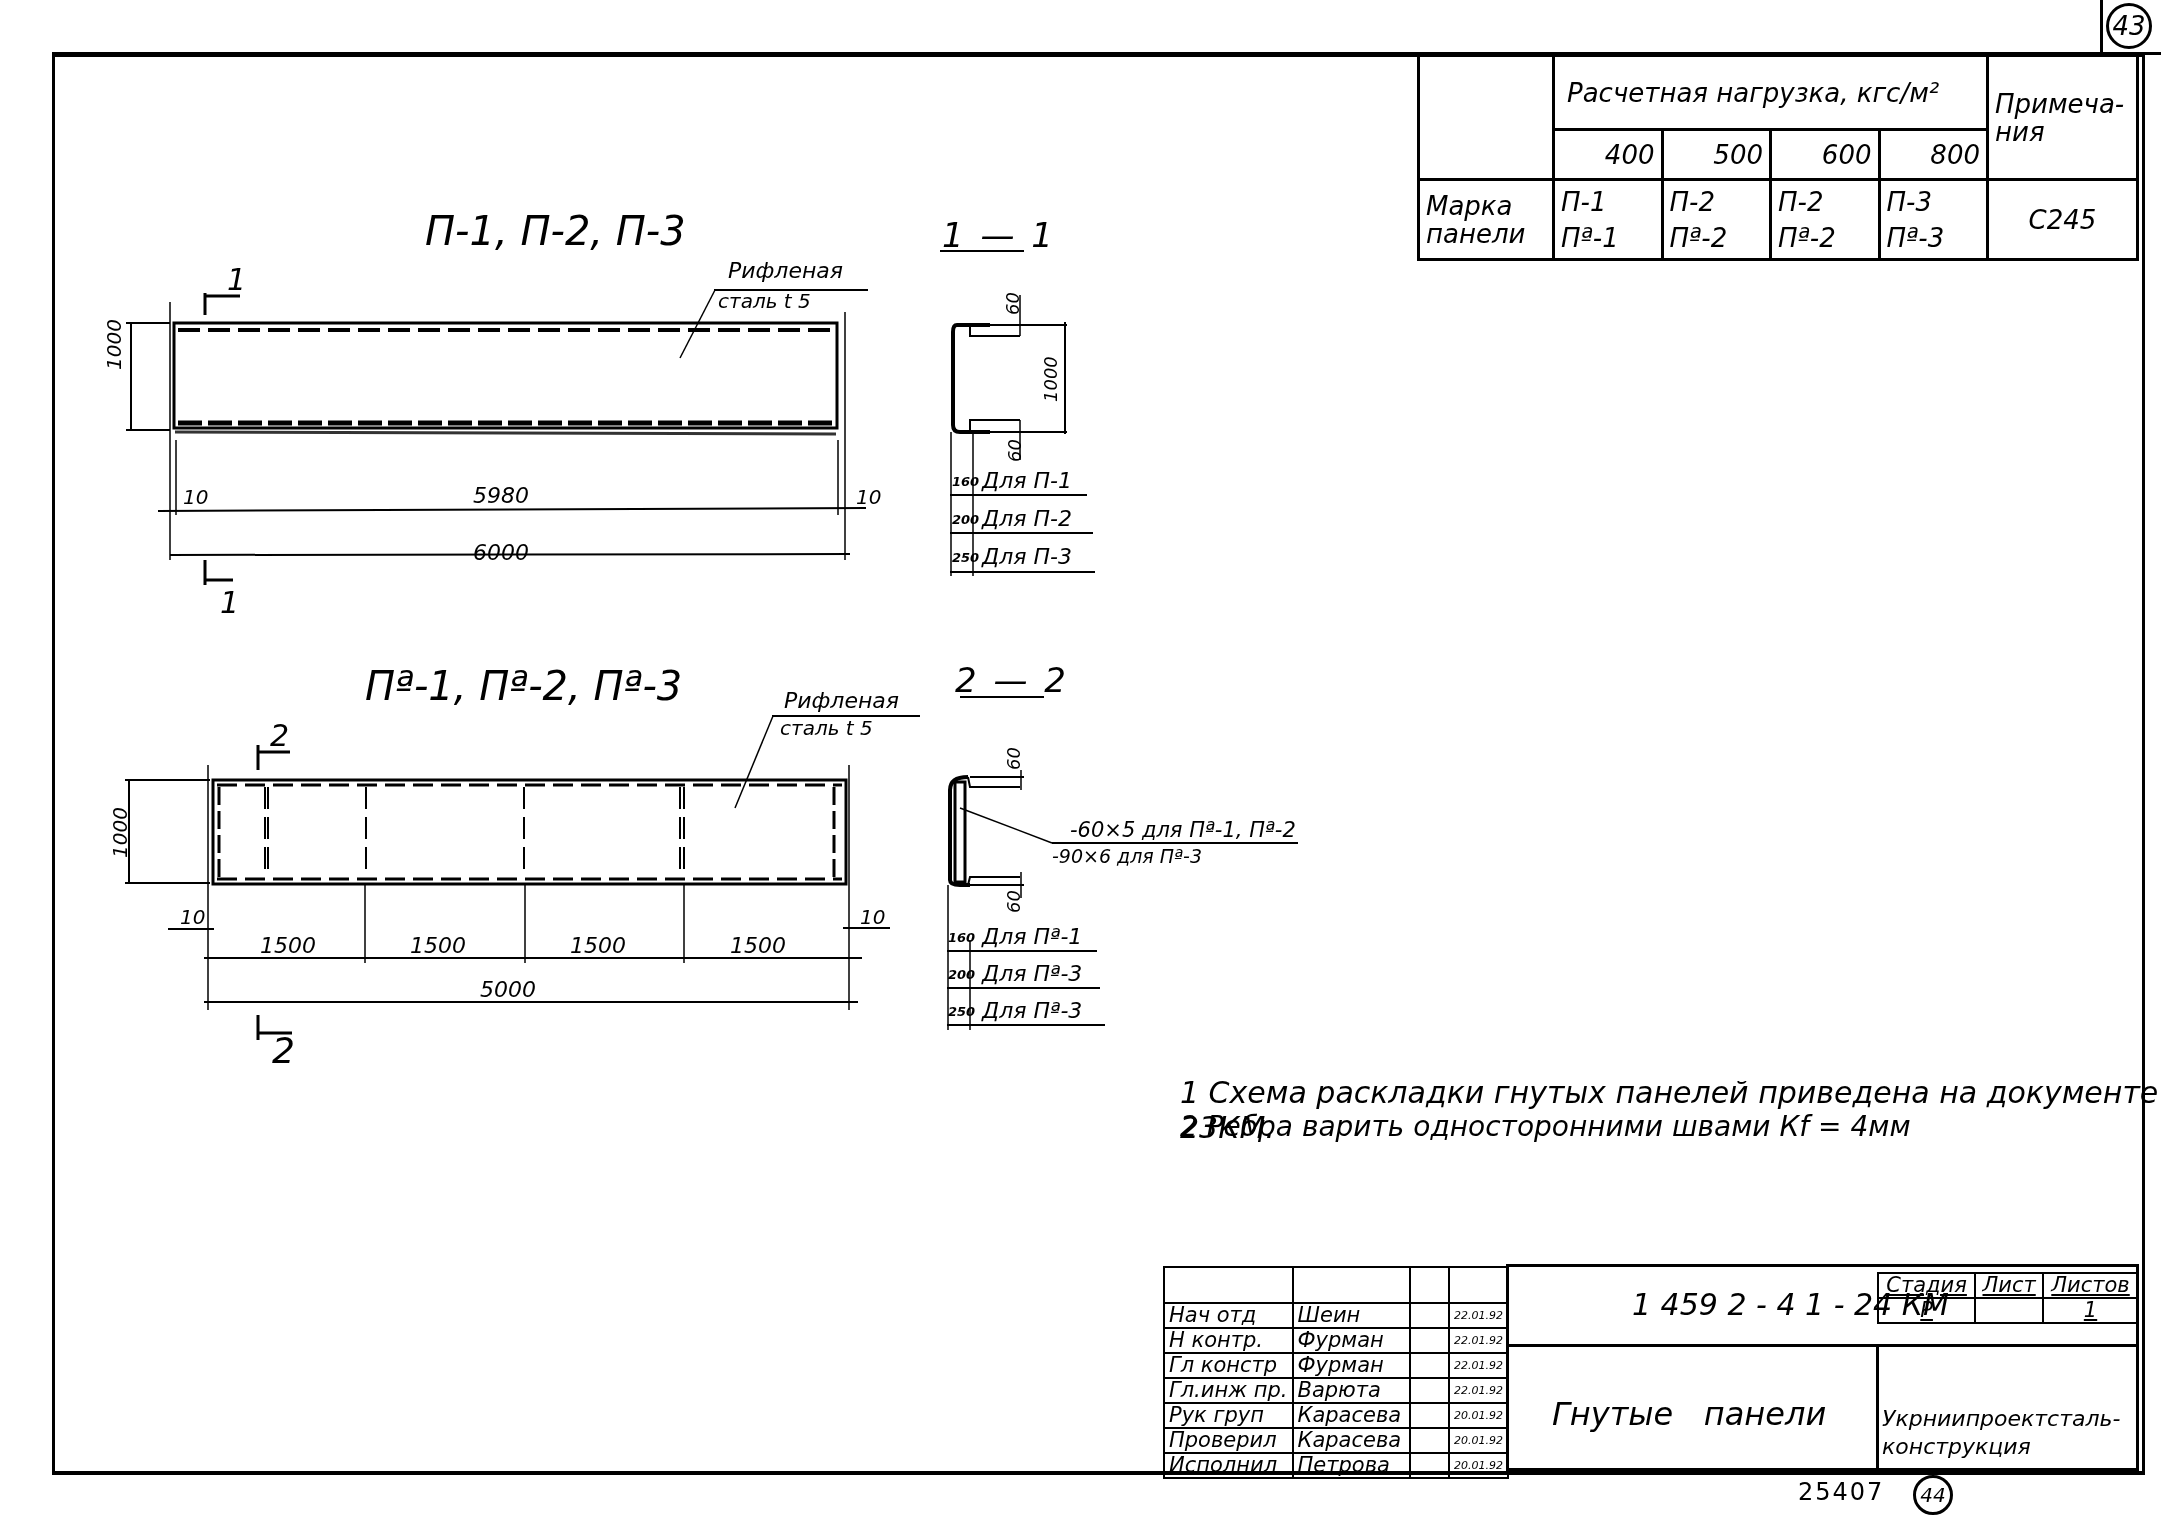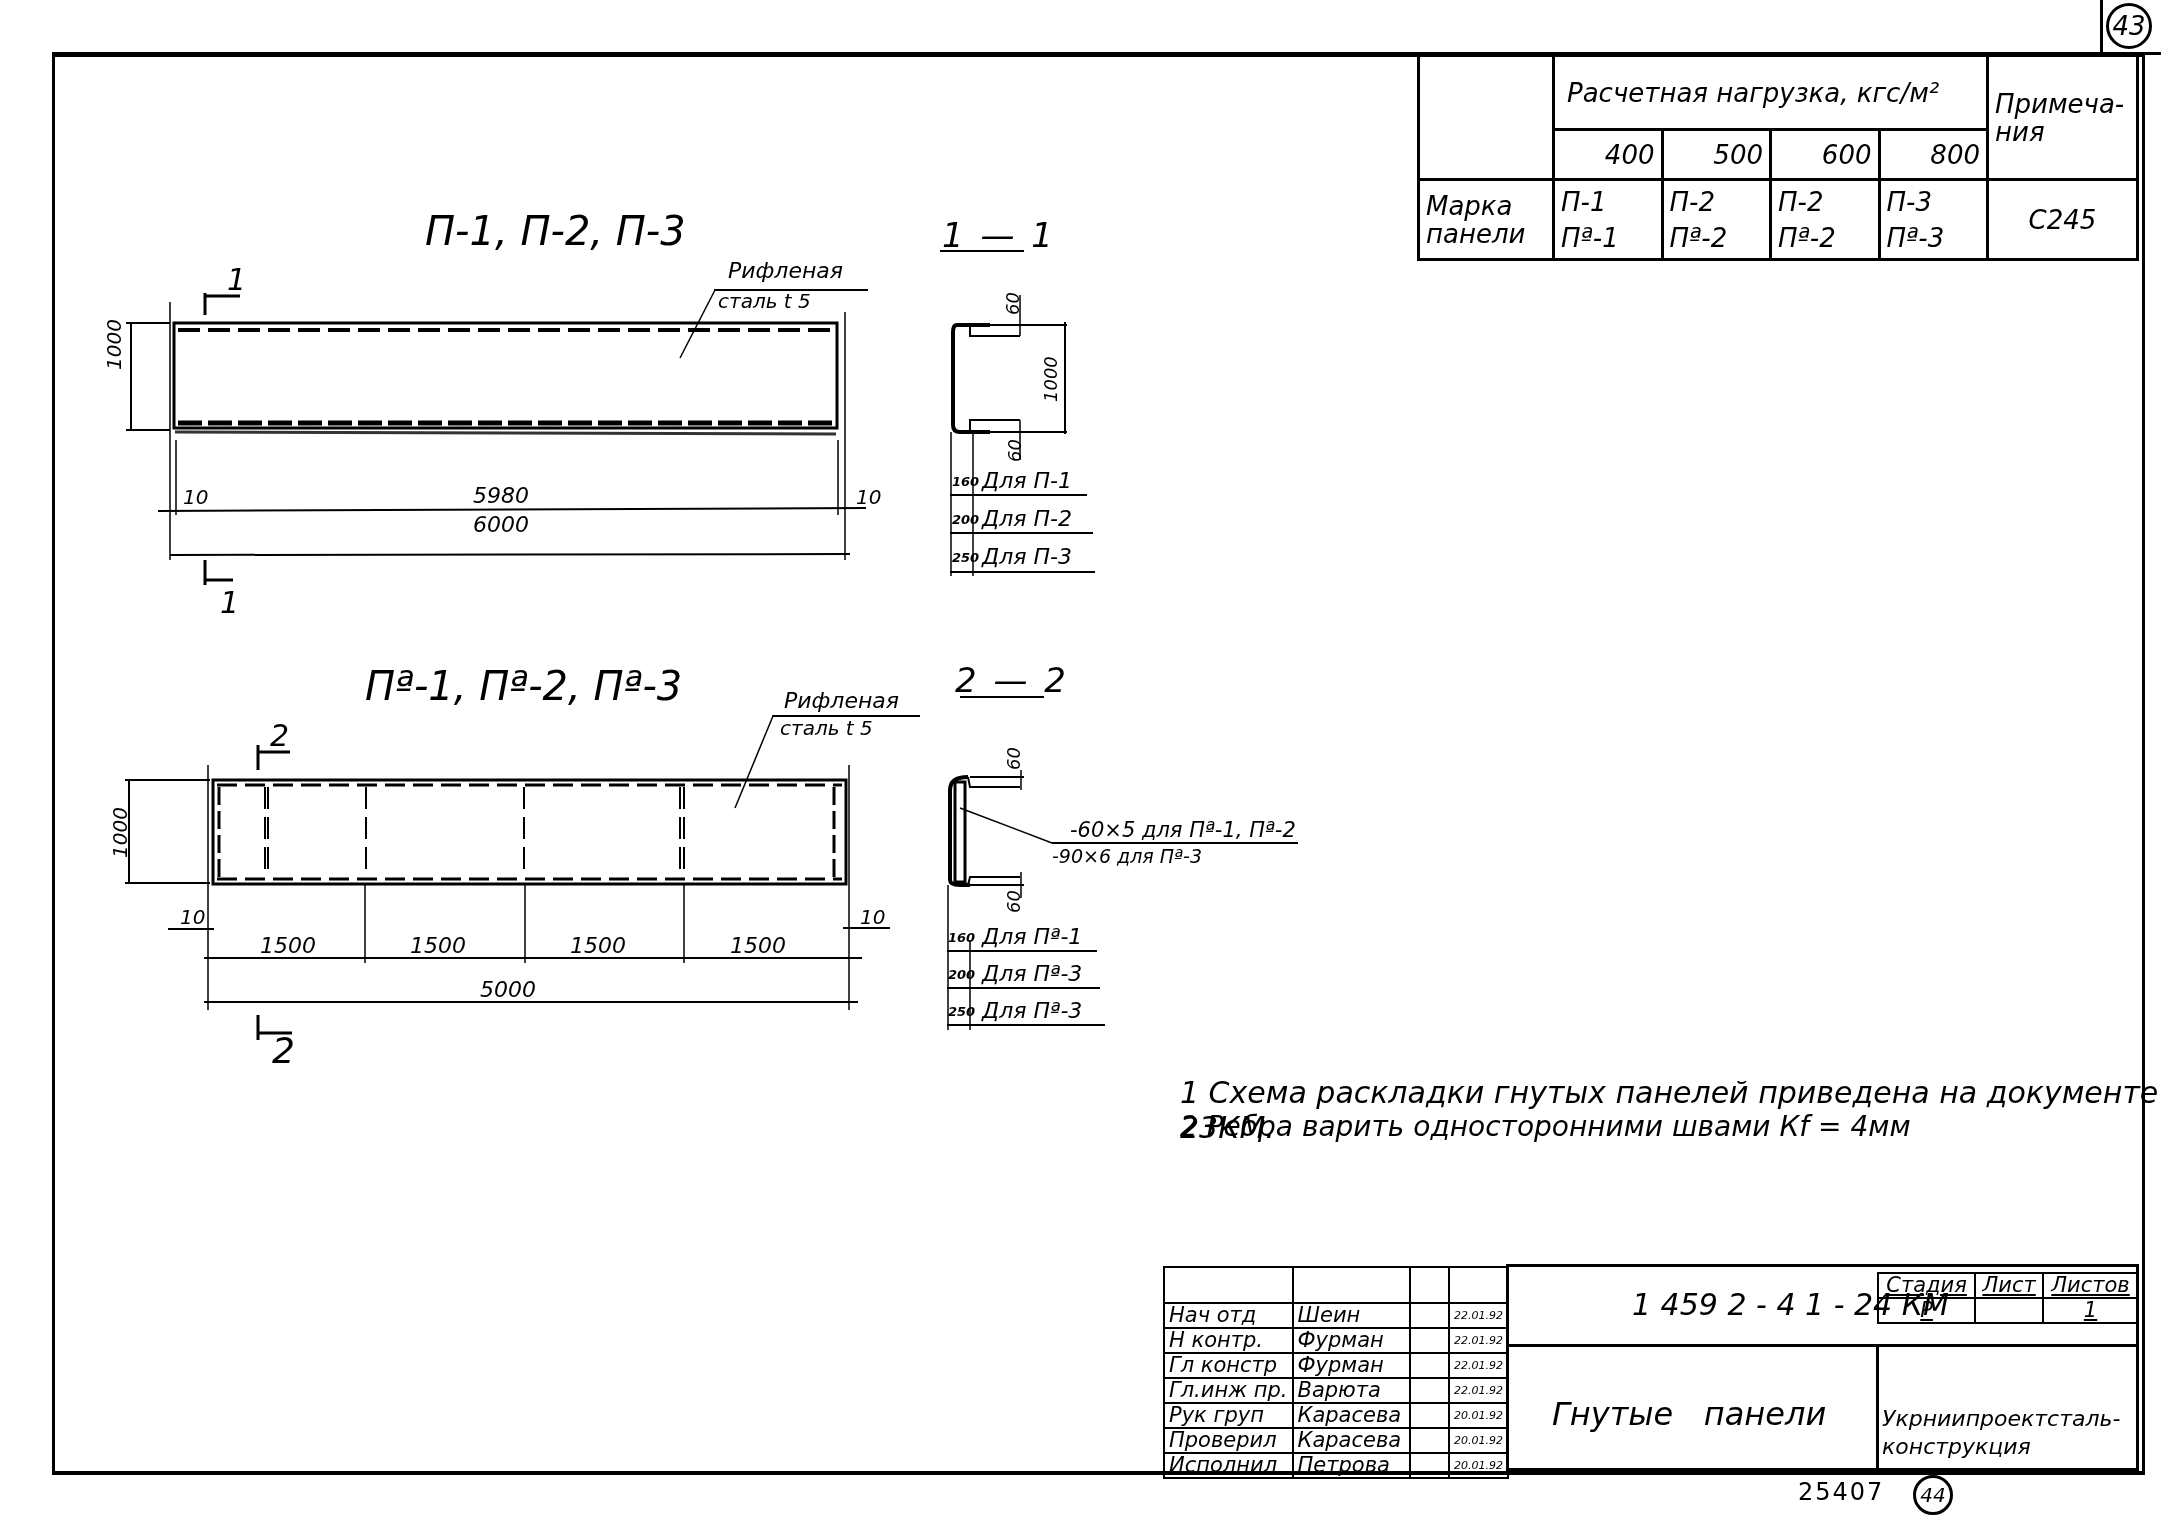--- a/index.html
+++ b/index.html
@@ -146,21 +146,21 @@
   </g>
 </svg>
 
 <div class="abs hand" style="left:425px; top:208px; font-size:40px;">П-1, П-2, П-3</div>
 <div class="abs hand" style="left:728px; top:258px; font-size:22px;">Рифленая</div>
 <div class="abs hand" style="left:718px; top:289px; font-size:20px;">сталь t 5</div>
 <div class="abs hand" style="left:102px; top:370px; font-size:20px; transform:rotate(-90deg); transform-origin:left top;">1000</div>
 <div class="abs hand" style="left:183px; top:485px; font-size:20px;">10</div>
 <div class="abs hand" style="left:856px; top:485px; font-size:20px;">10</div>
 <div class="abs hand" style="left:473px; top:483px; font-size:22px;">5980</div>
-<div class="abs hand" style="left:473px; top:512px; font-size:22px;">6000</div>
+<div class="abs hand" style="left:473px; top:540px; font-size:22px;">6000</div>
 <div class="abs hand" style="left:227px; top:262px; font-size:30px;">1</div>
 <div class="abs hand" style="left:220px; top:585px; font-size:30px;">1</div>
 
 <div class="abs hand" style="left:942px; top:215px; font-size:34px; letter-spacing:3px;">1 — 1</div>
 <div class="abs hand" style="left:1002px; top:315px; font-size:18px; transform:rotate(-90deg); transform-origin:left top;">60</div>
 <div class="abs hand" style="left:1004px; top:462px; font-size:18px; transform:rotate(-90deg); transform-origin:left top;">60</div>
 <div class="abs hand" style="left:1040px; top:402px; font-size:18px; transform:rotate(-90deg); transform-origin:left top;">1000</div>
 <div class="abs hand" style="left:952px; top:474px; font-size:13px; font-weight:bold;">160</div>
 <div class="abs hand" style="left:982px; top:468px; font-size:22px;">Для П-1</div>
 <div class="abs hand" style="left:952px; top:512px; font-size:13px; font-weight:bold;">200</div>

